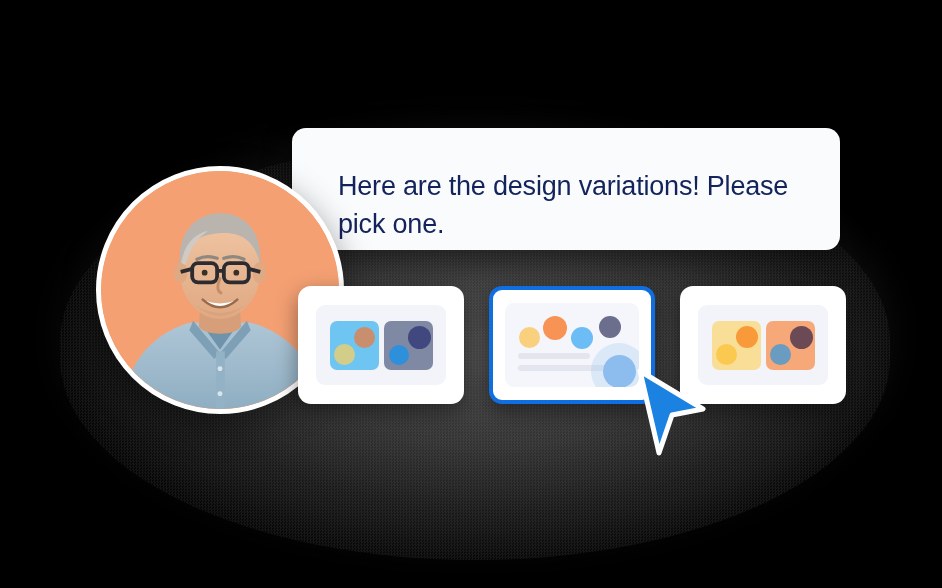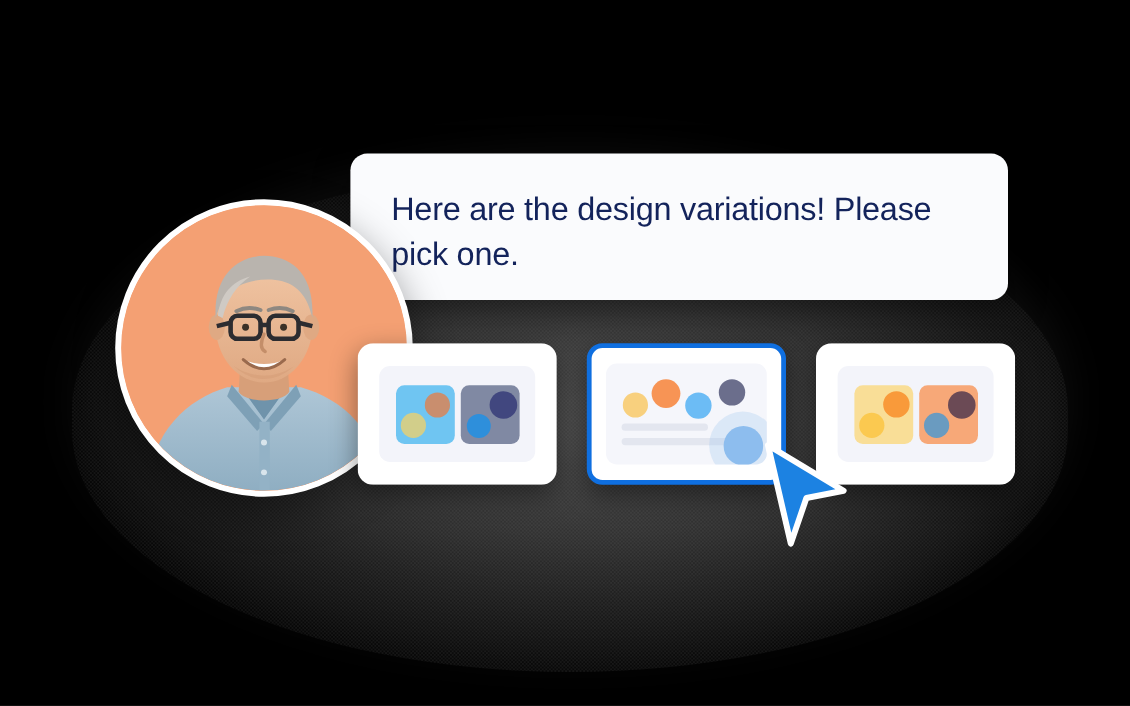--- a/index.html
+++ b/index.html
@@ -64,21 +64,21 @@
     top: 128px;
     width: 548px;
     height: 122px;
     background: #FAFBFD;
     border-radius: 14px;
     box-shadow: 0 10px 30px rgba(0,0,0,0.45);
     box-sizing: border-box;
     padding: 28px 30px 0 34px;
   }
   .bubble-text {
-    margin: 0;
+    margin: 12px;
     color: #13235B;
     font-size: 27px;
     line-height: 1.40;
     font-weight: 400;
     letter-spacing: -0.2px;
     white-space: pre-line;
   }
 
   
   .avatar {

